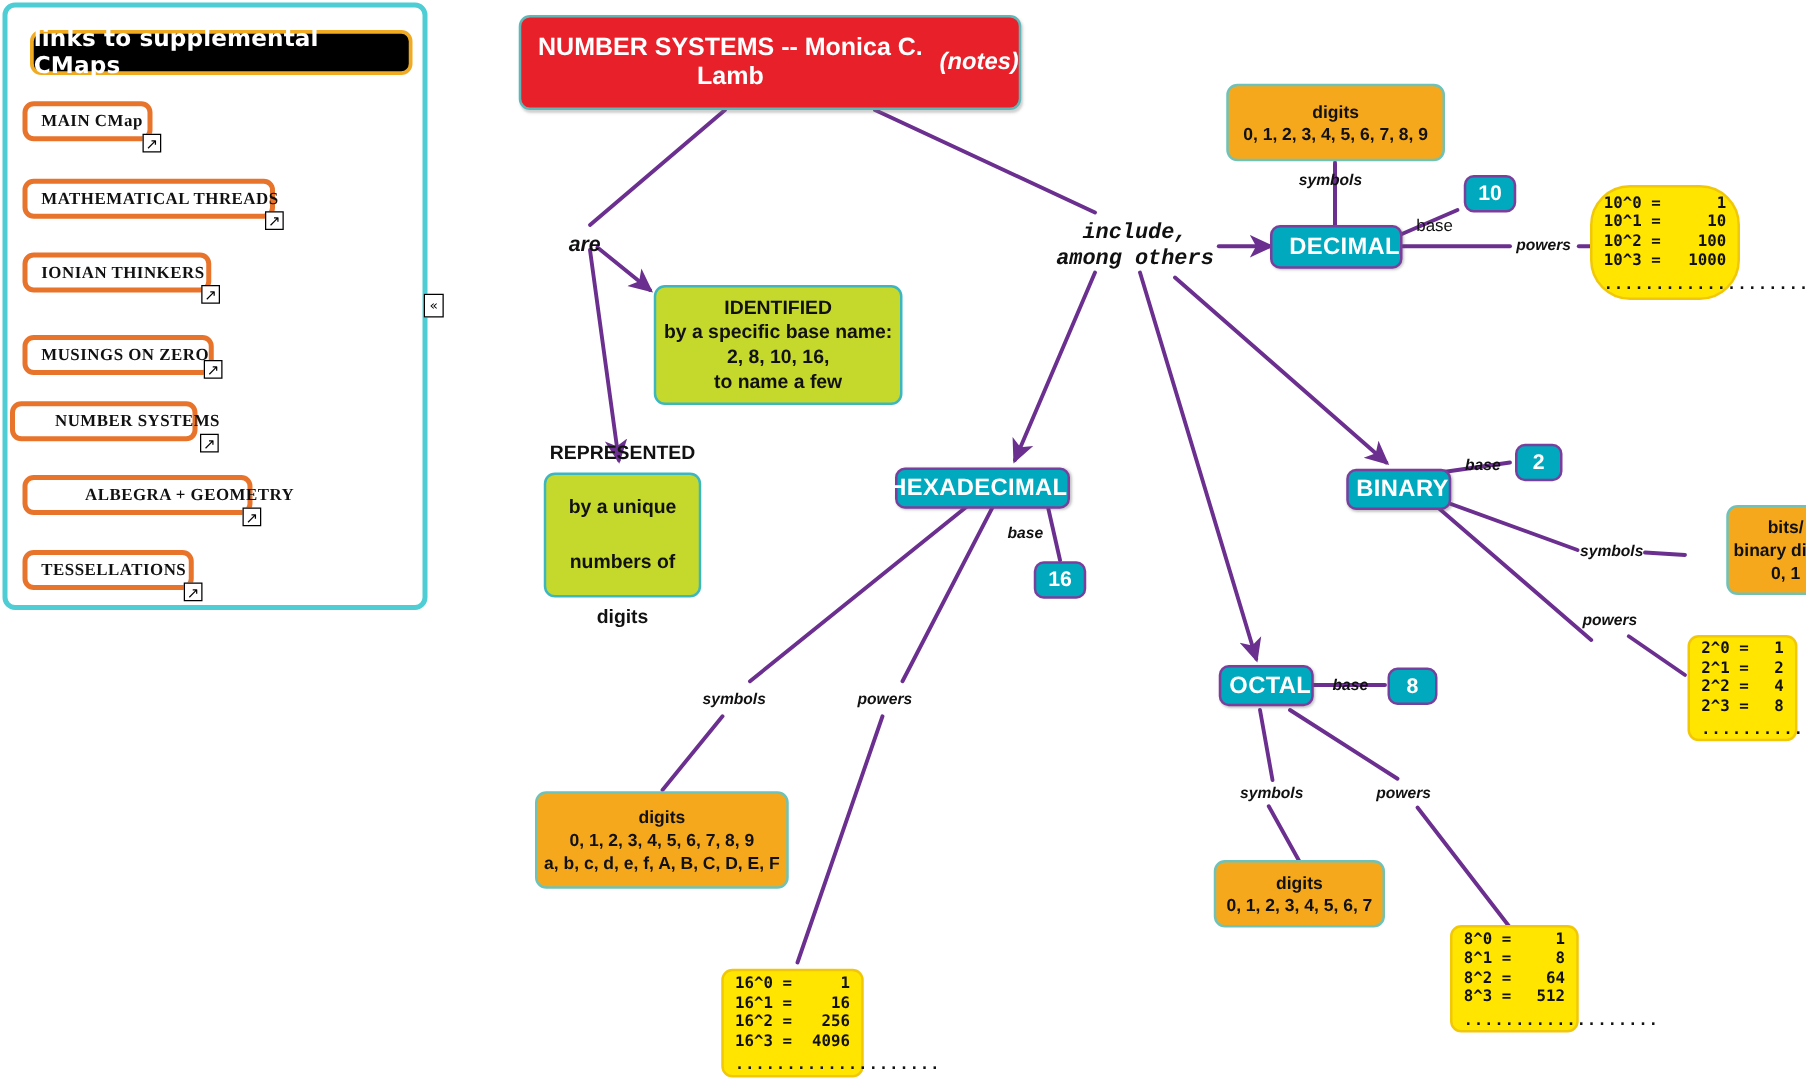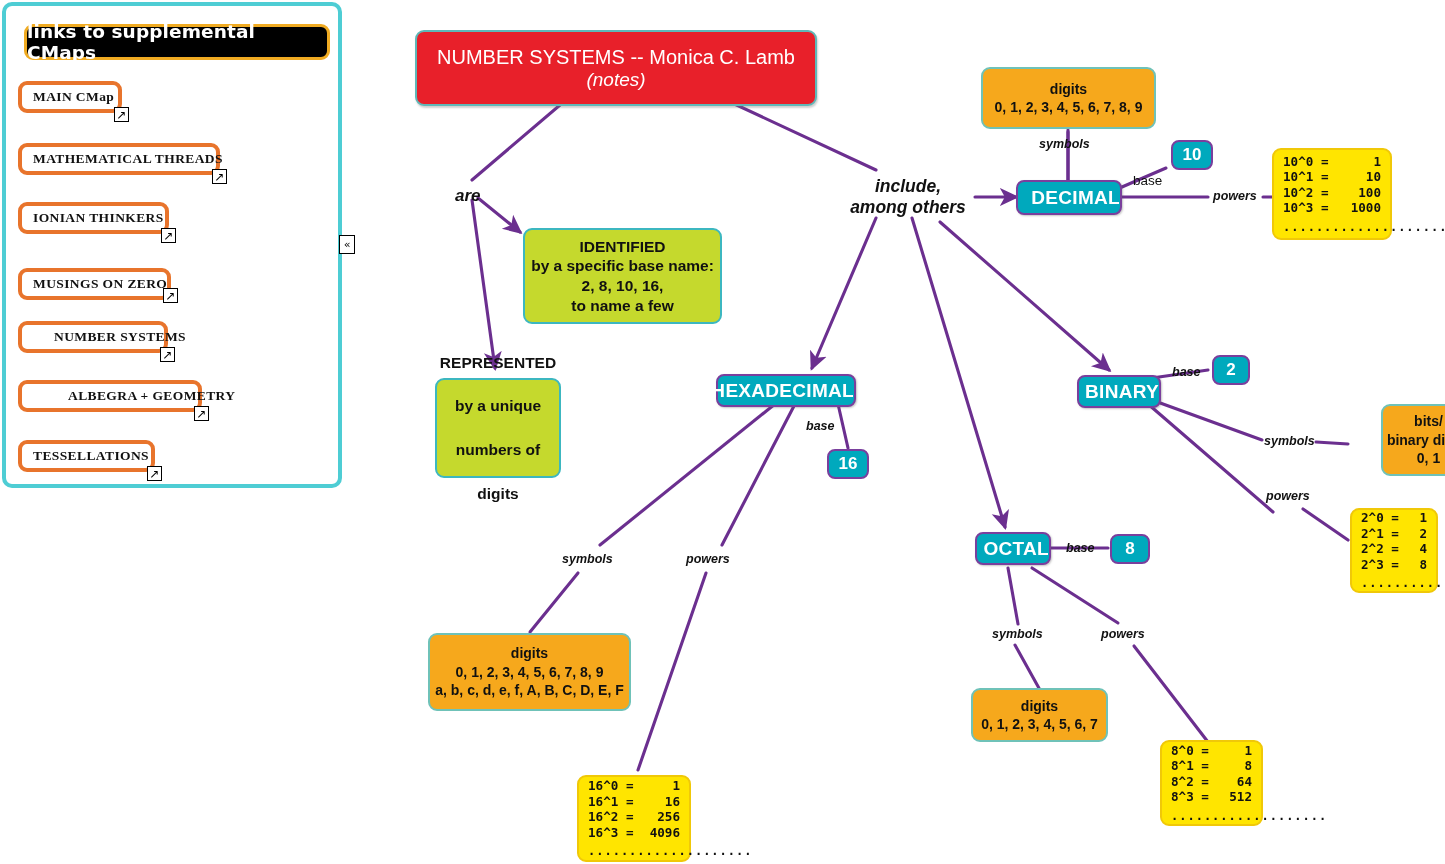--- a/index.html
+++ b/index.html
@@ -45,25 +45,24 @@
     background:#ffffff;border:1.6px solid #000;box-sizing:border-box;
     display:flex;align-items:center;justify-content:center;
     font-size:11px;color:#000;font-family:"DejaVu Sans",sans-serif;
   }
 
   
   .node{position:absolute;box-sizing:border-box;}
 
   .n-title{
     background:#e8202a;border:2px solid #5fb8b8;border-radius:9px;
-    color:#ffffff;display:flex;flex-direction:column;align-items:center;
+    color:#ffffff;display:flex;flex-direction:row;align-items:center;
     justify-content:center;text-align:center;
-    font-size:20px;font-weight:normal;line-height:1.14;
+    font-size:20px;font-weight:bold;line-height:1.14;
     box-shadow:1px 2px 2px rgba(120,120,120,.35);
-    margin-top:18px;
   }
   .n-title .l2{font-style:italic;font-size:19px;}
 
   .n-green{
     background:#c5d92d;border:2.5px solid #3cb7c0;border-radius:9px;
     color:#111111;display:flex;flex-direction:column;align-items:center;
     justify-content:center;text-align:center;
     font-size:15.5px;font-weight:bold;line-height:1.26;
   }
   .n-teal{
@@ -98,20 +97,21 @@
 
   
   .elabel{
     position:absolute;color:#111111;font-weight:bold;font-style:italic;
     font-size:12.5px;white-space:nowrap;line-height:1.2;
   }
   .elabel.plain{font-style:normal;font-weight:normal;font-size:13.5px;}
   .elabel.big{
     font-size:17.5px;font-style:italic;font-weight:bold;text-align:center;
     line-height:1.18;
+    font-family:Liberation Mono, monospace;
   }
 </style>
 </head>
 <body>
 
 <div id="canvas">
 
   <svg class="edges" viewBox="0 0 1445 864">
     <defs>
       <marker id="ah" markerWidth="7" markerHeight="7" refX="5.2" refY="3.2" orient="auto" markerUnits="strokeWidth">
@@ -179,21 +179,21 @@
       </div>
       <div class="link-badge" style="left: 212px; top: 169px;">↗</div>
       <div class="link-box" style="left: 18px; top: 202px; width: 151px;">
         <span>IONIAN THINKERS</span>
       </div>
       <div class="link-badge" style="left: 161px; top: 228px;">↗</div>
       <div class="link-box" style="left: 18px; top: 268px; width: 153px;">
         <span>MUSINGS ON ZERO</span>
       </div>
       <div class="link-badge" style="left: 163px; top: 288px;">↗</div>
-      <div class="link-box" style="left: 18px; top: 321px; width: 150px; padding-left: 32px;">
+      <div class="link-box" style="left: 8px; top: 321px; width: 150px; padding-left: 32px;">
         <span>NUMBER SYSTEMS</span>
       </div>
       <div class="link-badge" style="left: 160px; top: 347px;">↗</div>
       <div class="link-box" style="left: 18px; top: 380px; width: 184px; padding-left: 46px;">
         <span>ALBEGRA + GEOMETRY</span>
       </div>
       <div class="link-badge" style="left: 194px; top: 406px;">↗</div>
       <div class="link-box" style="left: 18px; top: 440px; width: 137px;">
         <span>TESSELLATIONS</span>
       </div>
@@ -247,21 +247,21 @@
   <div class="node n-teal" style="left:1016px;top:180px;width:106px;height:35px;">
     <span>DECIMAL</span>
   </div>
   <div class="node n-base" style="left:1171px;top:140px;width:42px;height:30px;">
     <span>10</span>
   </div>
   <div class="node n-orange" style="left:981px;top:67px;width:175px;height:62px;">
     <div>digits</div>
     <div>0, 1, 2, 3, 4, 5, 6, 7, 8, 9</div>
   </div>
-  <div class="node n-yellow" style="left:1272px;top:148px;width:120px;height:92px;">
+  <div class="node n-yellow" style="left:1272px;top:148px;width:120px;height:92px;border-radius:32px;">
     <div class="pw">
         <div class="row"><span class="lhs">10^0 =</span><span class="rhs">1</span></div>
         <div class="row"><span class="lhs">10^1 =</span><span class="rhs">10</span></div>
         <div class="row"><span class="lhs">10^2 =</span><span class="rhs">100</span></div>
         <div class="row"><span class="lhs">10^3 =</span><span class="rhs">1000</span></div>
       </div>
     <div class="dots">....................</div>
   </div>
 
   <div class="node n-teal" style="left:716px;top:374px;width:140px;height:33px;">

